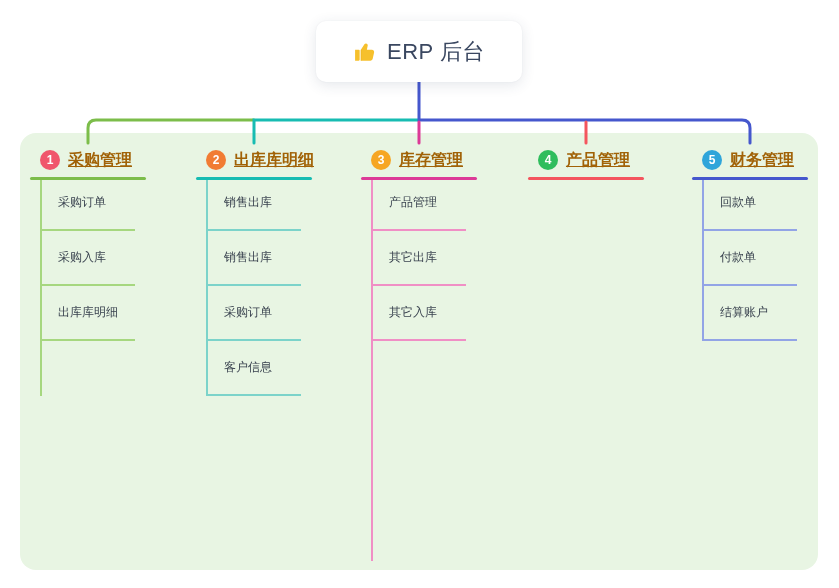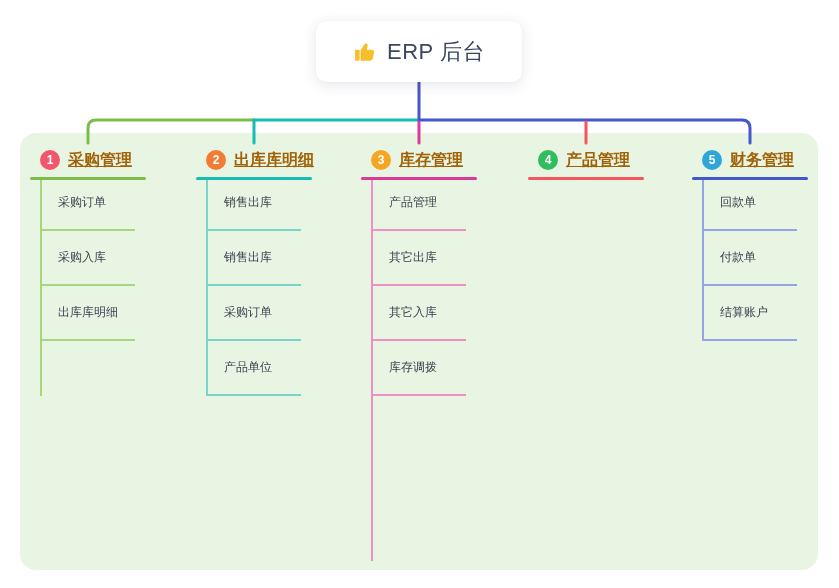--- a/index.html
+++ b/index.html
@@ -107,21 +107,21 @@
       </div>
           <div class="child-row">
         <span class="child-label">销售出库</span>
         <span class="child-underline"></span>
       </div>
           <div class="child-row">
         <span class="child-label">采购订单</span>
         <span class="child-underline"></span>
       </div>
           <div class="child-row">
-        <span class="child-label">产品单位</span>
+        <span class="child-label">客户信息</span>
         <span class="child-underline"></span>
       </div>
         </div>
   </div>
       <div class="column" style="left: 341px; --circle: #f6a623; --line: #dc3a97; --light: #f08fc5;">
     <div class="col-header">
       <span class="badge">3</span>
       <span class="col-title">库存管理</span>
     </div>
     <div class="col-underline"></div>
@@ -131,24 +131,20 @@
           <div class="child-row">
         <span class="child-label">产品管理</span>
         <span class="child-underline"></span>
       </div>
           <div class="child-row">
         <span class="child-label">其它出库</span>
         <span class="child-underline"></span>
       </div>
           <div class="child-row">
         <span class="child-label">其它入库</span>
-        <span class="child-underline"></span>
-      </div>
-          <div class="child-row">
-        <span class="child-label">库存调拨</span>
         <span class="child-underline"></span>
       </div>
         </div>
   </div>
       <div class="column" style="left: 508px; --circle: #2fbd5d; --line: #f4555e; --light: #f9a1a6;">
     <div class="col-header">
       <span class="badge">4</span>
       <span class="col-title">产品管理</span>
     </div>
     <div class="col-underline"></div>

